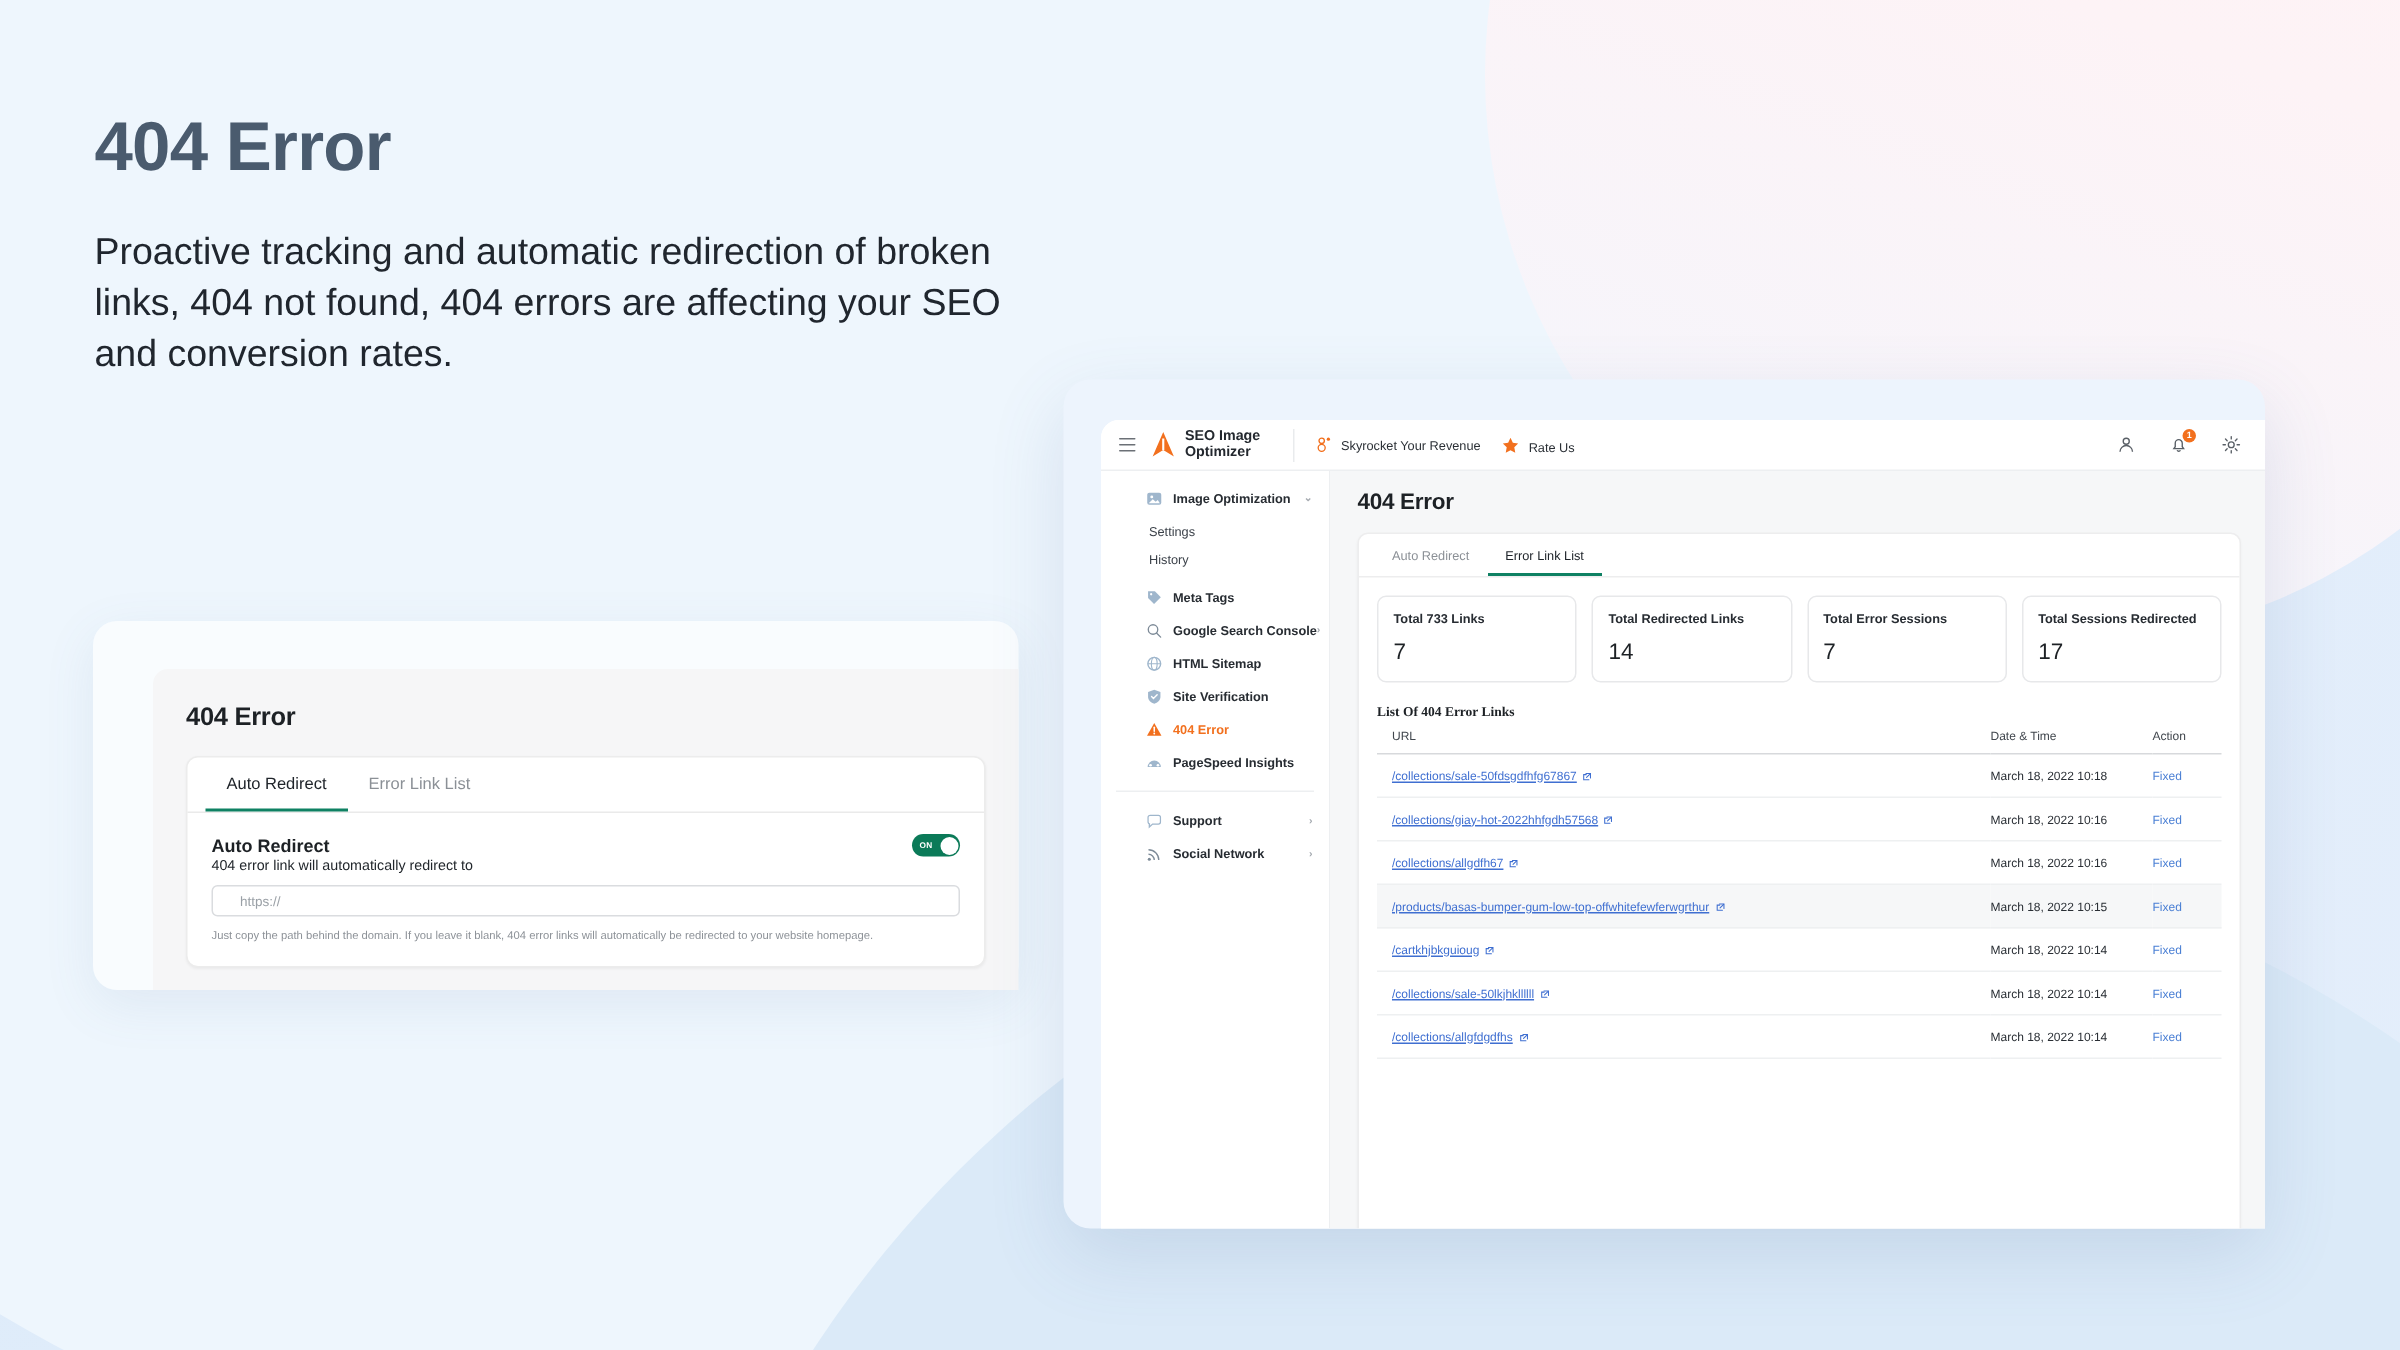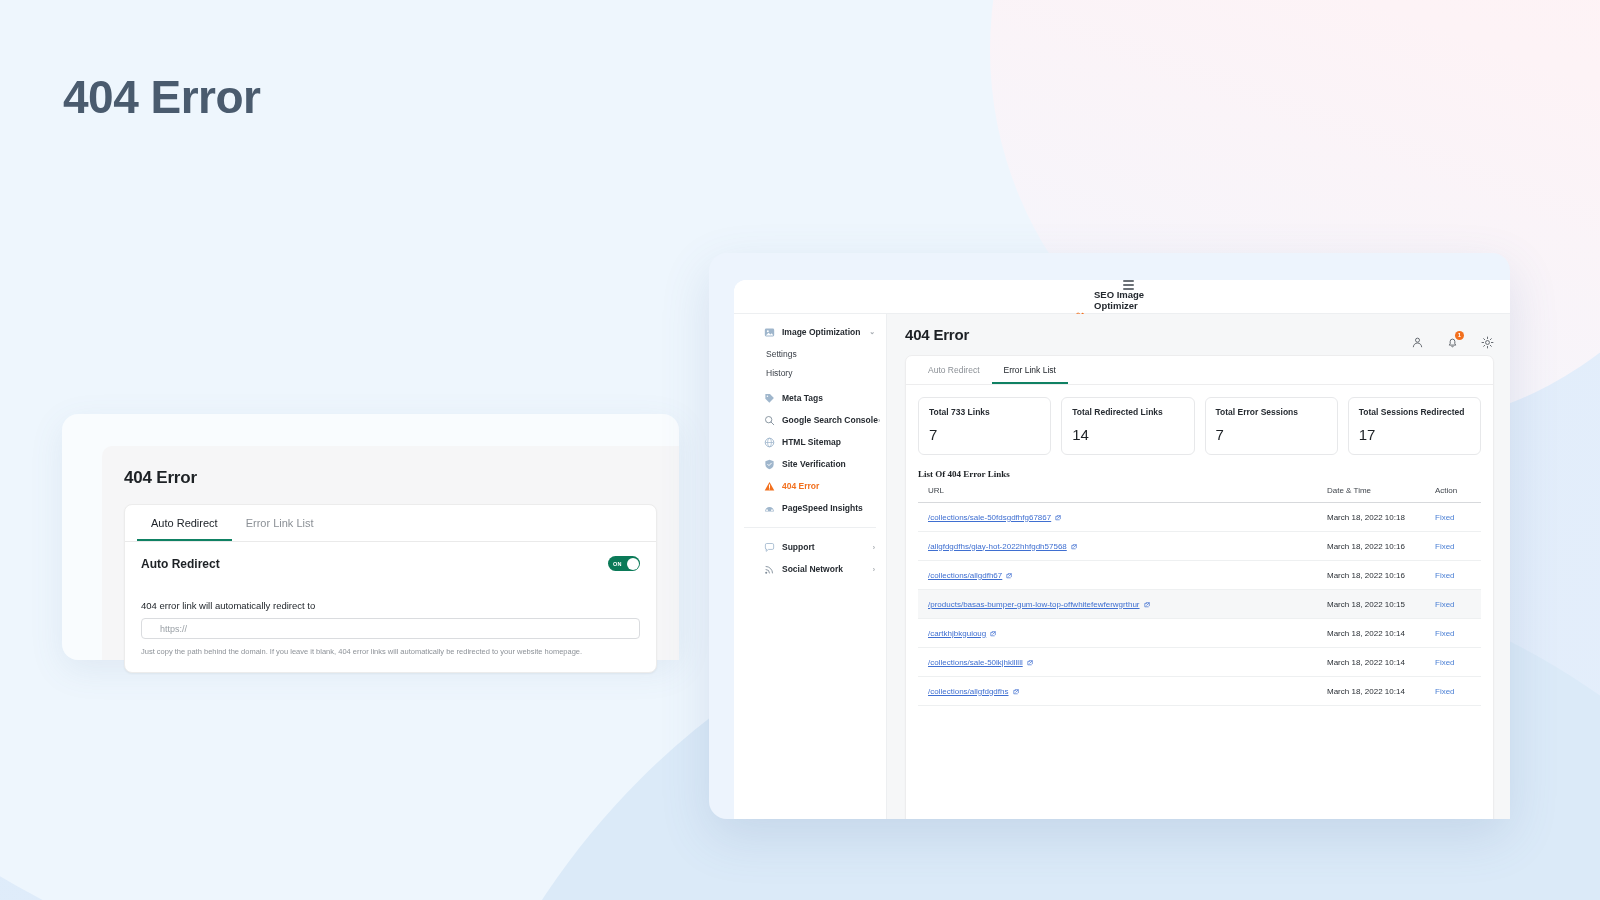--- a/index.html
+++ b/index.html
@@ -83,21 +83,21 @@
     width: 32px; height: 15px; border-radius: 9px; background: #0b7a58;
     position: relative; display: flex; align-items: center; cursor: pointer;
   }
   .toggle span.t-txt {
     font-size: 5.5px; color: #fff; font-weight: 700; margin-left: 5px; letter-spacing: 0.3px;
   }
   .toggle .knob {
     position: absolute; right: 1.5px; top: 1.5px;
     width: 12px; height: 12px; border-radius: 50%; background: #fff;
   }
-  .lc-sub { margin-top: 29px; font-size: 9.5px; color: #22272c; }
+  .lc-sub { margin-top: 1px; font-size: 9.5px; color: #22272c; }
   .lc-input {
     margin-top: 7px; width: 100%; height: 21px;
     border: 1px solid #dadcdf; border-radius: 4px; background: #fff;
     font-size: 9px; color: #9aa0a6; padding: 0 18px; font-family: inherit;
     display: flex; align-items: center;
   }
   .lc-help { margin-top: 8px; font-size: 7.5px; color: #8d9298; }
 
   
   #window-frame {
@@ -106,21 +106,21 @@
     box-shadow: 0 18px 50px rgba(80,115,160,0.16);
   }
   #window {
     position: absolute; left: 25px; top: 27px; right: 0; bottom: 0;
     background: #ffffff; border-top-left-radius: 12px; overflow: hidden;
   }
 
   
   #topbar {
     height: 34px; display: flex; align-items: center;
-    border-bottom: 1px solid #edeff1; background: #fff; flex-direction: column;
+    border-bottom: 1px solid #edeff1; background: #fff;
   }
   .hamburger { width: 11px; margin-left: 12px; display:flex; flex-direction:column; gap:2.5px; cursor:pointer;}
   .hamburger i { display:block; height:1.6px; background:#6b7076; border-radius:1px; }
   .logo-mark { margin-left: 10px; width: 17px; height: 19px; }
   .logo-text {
     margin-left: 6px; font-size: 9.5px; line-height: 1.15; font-weight: 700;
     color: #23282e; width: 62px;
   }
   .topbar-sep { width:1px; height:22px; background:#e9ebed; margin-left:10px; }
   .tb-item { display:flex; align-items:flex-end; margin-left:14px; cursor:pointer; }
@@ -205,20 +205,21 @@
 
 <div id="bg">
   <div class="bg-base"></div>
   <div class="bg-arc"></div>
   <div class="bg-arc2"></div>
   <div class="bg-pink"></div>
 </div>
 
 <div id="hero">
   <h1>404 Error</h1>
+  <p>Proactive tracking and automatic redirection of broken links, 404 not found, 404 errors are affecting your SEO and conversion rates.</p>
 </div>
 
 <div id="left-card">
   <div id="left-inner">
     <div class="lc-title">404 Error</div>
     <div class="lc-panel">
       <div class="lc-tabs">
         <div class="lc-tab active">Auto Redirect</div>
         <div class="lc-tab">Error Link List</div>
       </div>
@@ -452,21 +453,21 @@
                   <tr>
                     <td class="c-url"><a>/collections/sale-50fdsgdfhfg67867</a><svg class="ext" width="6" height="6" viewBox="0 0 12 12">
                         <path d="M4.6 1.4 H10.6 V7.4" fill="none" stroke="#3f6fd1" stroke-width="1.4" stroke-linecap="round"></path>
                         <path d="M10.2 1.8 L5.4 6.6" stroke="#3f6fd1" stroke-width="1.4" stroke-linecap="round"></path>
                         <path d="M8.6 9.6 H1.6 V2.8 H5" fill="none" stroke="#3f6fd1" stroke-width="1.4" stroke-linecap="round"></path>
                       </svg></td>
                     <td class="c-date">March 18, 2022 10:18</td>
                     <td class="c-action"><a>Fixed</a></td>
                   </tr>
                   <tr>
-                    <td class="c-url"><a>/allgfdgdfhs/giay-hot-2022hhfgdh57568</a><svg class="ext" width="6" height="6" viewBox="0 0 12 12">
+                    <td class="c-url"><a>/collections/giay-hot-2022hhfgdh57568</a><svg class="ext" width="6" height="6" viewBox="0 0 12 12">
                         <path d="M4.6 1.4 H10.6 V7.4" fill="none" stroke="#3f6fd1" stroke-width="1.4" stroke-linecap="round"></path>
                         <path d="M10.2 1.8 L5.4 6.6" stroke="#3f6fd1" stroke-width="1.4" stroke-linecap="round"></path>
                         <path d="M8.6 9.6 H1.6 V2.8 H5" fill="none" stroke="#3f6fd1" stroke-width="1.4" stroke-linecap="round"></path>
                       </svg></td>
                     <td class="c-date">March 18, 2022 10:16</td>
                     <td class="c-action"><a>Fixed</a></td>
                   </tr>
                   <tr>
                     <td class="c-url"><a>/collections/allgdfh67</a><svg class="ext" width="6" height="6" viewBox="0 0 12 12">
                         <path d="M4.6 1.4 H10.6 V7.4" fill="none" stroke="#3f6fd1" stroke-width="1.4" stroke-linecap="round"></path>

